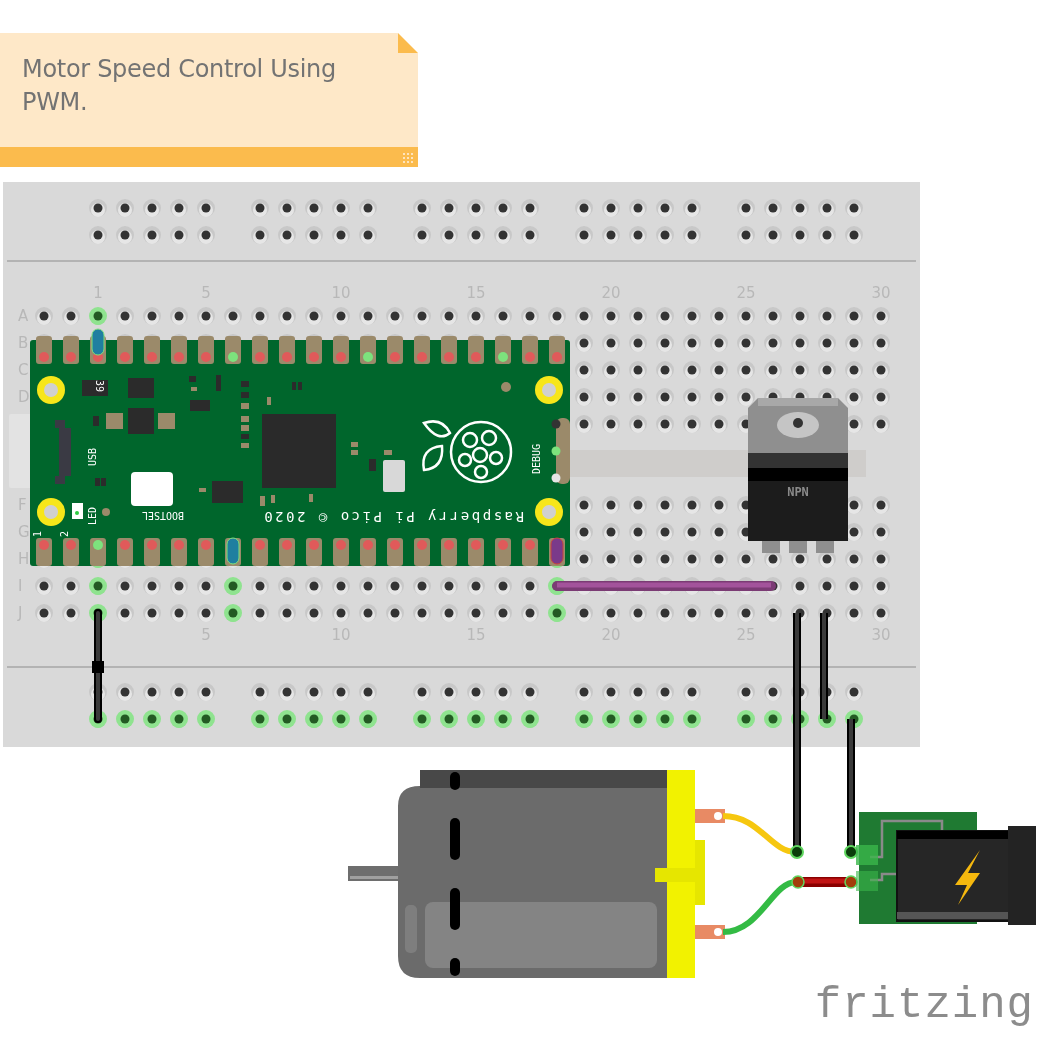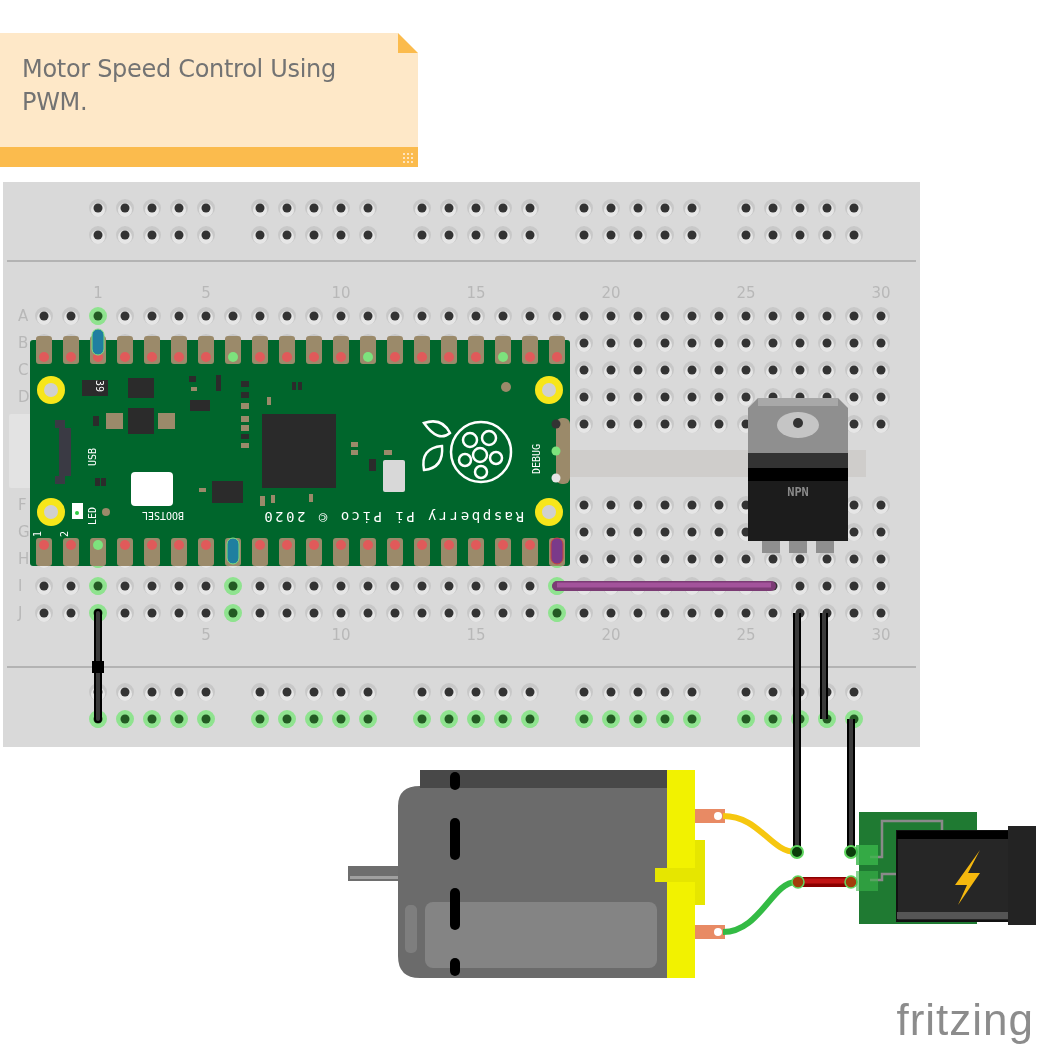--- a/index.html
+++ b/index.html
@@ -6,21 +6,21 @@
   body { width:1038px; height:1047px; position:relative; overflow:hidden; font-family:"DejaVu Sans", sans-serif; }
   .note { position:absolute; left:0; top:0; width:418px; height:134px; background:#fee8c8;margin-top:33px; }
   .note-fold { position:absolute; right:0; top:0; width:0; height:0; border-top:20px solid #ffffff; border-left:20px solid #fbbb4d; }
   .note-bar { position:absolute; left:0; bottom:0; width:100%; height:20px; background:#fbbb4d; }
   .note-grip { position:absolute; right:4px; bottom:3px; width:12px; height:12px;
     background-image: radial-gradient(circle, #fee8c8 1px, transparent 1.4px); background-size:4px 4px; opacity:.9; }
   .note-text { position:absolute; left:22px; top:20px; width:380px; font-family:"DejaVu Sans", sans-serif; font-size:24px; line-height:33px; color:#737373; letter-spacing:-0.3px; }
   svg#scene { position:absolute; left:0; top:0; }
   .bblabel { font-family:"DejaVu Sans", sans-serif; font-size:15px; fill:#b8b8b8; }
   .pico-txt { font-family:"DejaVu Sans Mono", monospace; fill:#ffffff; }
-  .fritz { position:absolute; right:4px; bottom:2px; font-family:Liberation Sans, sans-serif; font-size:44px; color:#8c8c8c; letter-spacing:1px; }
+  .fritz { position:absolute; right:4px; bottom:17px; font-family:Liberation Mono, monospace; font-size:44px; color:#8c8c8c; letter-spacing:1px; }
 </style>
 </head>
 <body>
 
 <div class="note">
   <div class="note-fold"></div>
   <div class="note-text">Motor Speed Control Using PWM.</div>
   <div class="note-bar"></div>
   <div class="note-grip"></div>
 </div>

